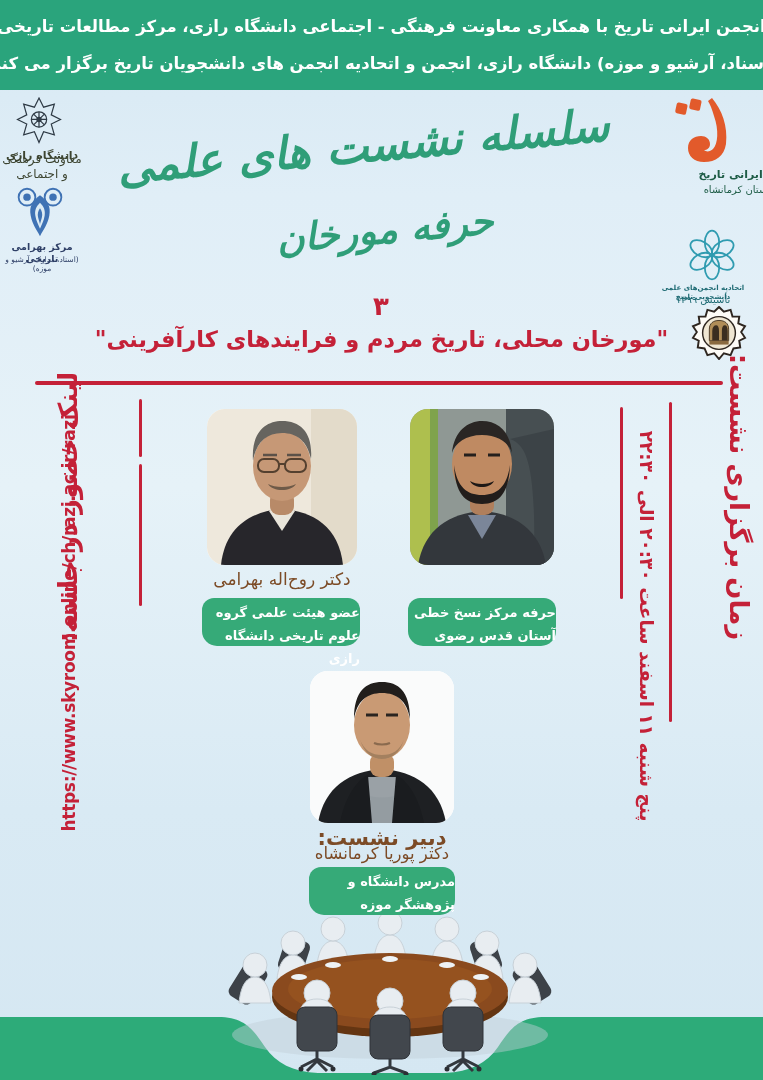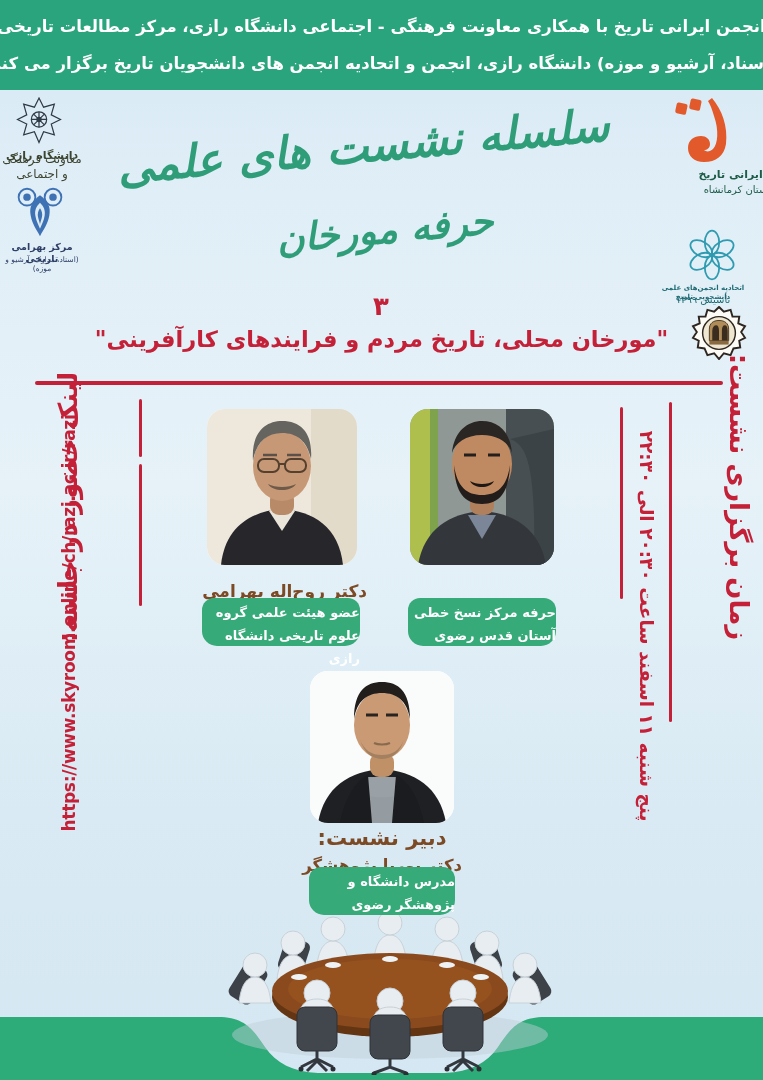--- a/index.html
+++ b/index.html
@@ -34,21 +34,21 @@
     font-weight:bold;color:#c42138;transform-origin:0 0;}
   .v-left-label{left:50px;top:616px;width:218px;height:36px;font-size:26px;transform:rotate(-90deg);}
   .v-left-url{left:55px;top:843px;width:440px;height:28px;font-size:17px;transform:rotate(-90deg);direction:ltr;letter-spacing:-0.3px;}
   .v-right-label{left:757px;top:397px;width:200px;height:36px;font-size:26px;transform:rotate(90deg);}
   .v-right-date{left:660px;top:407px;width:438px;height:26px;font-size:18.5px;transform:rotate(90deg);}
   .vline{width:3px;border-radius:2px;}
 
   
   .photo{overflow:hidden;border-radius:18px;background:#ffffff;z-index:3;}
   .photo svg{display:block;width:100%;height:100%;}
-  .sname{font-size:17px;font-weight:bold;color:#7c4b26;white-space:nowrap;z-index:3;margin-top:12px;}
+  .sname{font-size:17px;font-weight:normal;color:#7c4b26;text-align:center;white-space:nowrap;z-index:3;}
   .slabel{font-size:21px;font-weight:bold;color:#7c4b26;text-align:center;z-index:3;}
   .badge{background:#36aa78;border-radius:12px 12px 15px 15px;color:#ffffff;text-align:right;
     font-size:13px;font-weight:bold;line-height:1.75;padding-top:4px;box-sizing:border-box;z-index:3;}
 
   .z1{z-index:1;} .z2{z-index:2;}
 </style>
 </head>
 <body>
 
 <div id="poster">
@@ -186,22 +186,22 @@
       <path d="M30,152 C36,120 52,106 58,104 L62,152 Z M114,152 C108,120 92,106 86,104 L82,152 Z" fill="#1a1c1f"></path>
       <rect x="60" y="82" width="24" height="24" rx="9" fill="#c09067"></rect>
       <ellipse cx="72" cy="54" rx="28" ry="34" fill="#c99a74"></ellipse>
       <path d="M44,48 C44,20 56,11 72,11 C88,11 100,20 100,48 C97,30 87,22 72,22 C57,22 47,30 44,48 Z" fill="#211e1c"></path>
       <path d="M50,68 C54,82 62,88 72,88 C82,88 90,82 94,68 C90,80 82,84 72,84 C62,84 54,80 50,68 Z" fill="#a3805f"></path>
       <path d="M56,44 h12 M76,44 h12" stroke="#2a2420" stroke-width="3"></path>
       <path d="M64,72 C68,74 76,74 80,72" stroke="#8a6a4e" stroke-width="2" fill="none"></path>
     </svg>
   </div>
   <div class="abs slabel" style="left:312px;top:826px;width:140px;">دبیر نشست:</div>
-  <div class="abs sname" style="left:302px;top:844px;width:160px;font-size:16.5px;">دکتر پوریا پژوهشگر</div>
-  <div class="abs badge" style="left:309px;top:867px;width:146px;height:48px;">مدرس دانشگاه و پژوهشگر رضوی</div>
+  <div class="abs sname" style="left:302px;top:844px;width:160px;font-size:16.5px;">دکتر پوریا کرمانشاه</div>
+  <div class="abs badge" style="left:309px;top:867px;width:146px;height:48px;">مدرس دانشگاه و پژوهشگر موزه</div>
 
   <div class="abs z1" style="left:0;top:1010px;width:763px;height:70px;">
     <svg viewBox="0 0 763 70" width="763" height="70" preserveAspectRatio="none">
       <path d="M0,70 V7 H218 C246,7 254,21 265,37 C276,53 293,62 318,63 H445 C470,62 487,53 498,37 C509,21 517,7 545,7 H763 V70 Z" fill="#2dab79"></path>
     </svg>
   </div>
 
   <div class="abs z2" style="left:195px;top:903px;width:390px;height:172px;">
     <svg viewBox="0 0 390 172" width="390" height="172">
       <ellipse cx="195" cy="132" rx="158" ry="24" fill="#c2cfd8" opacity="0.45"></ellipse>

